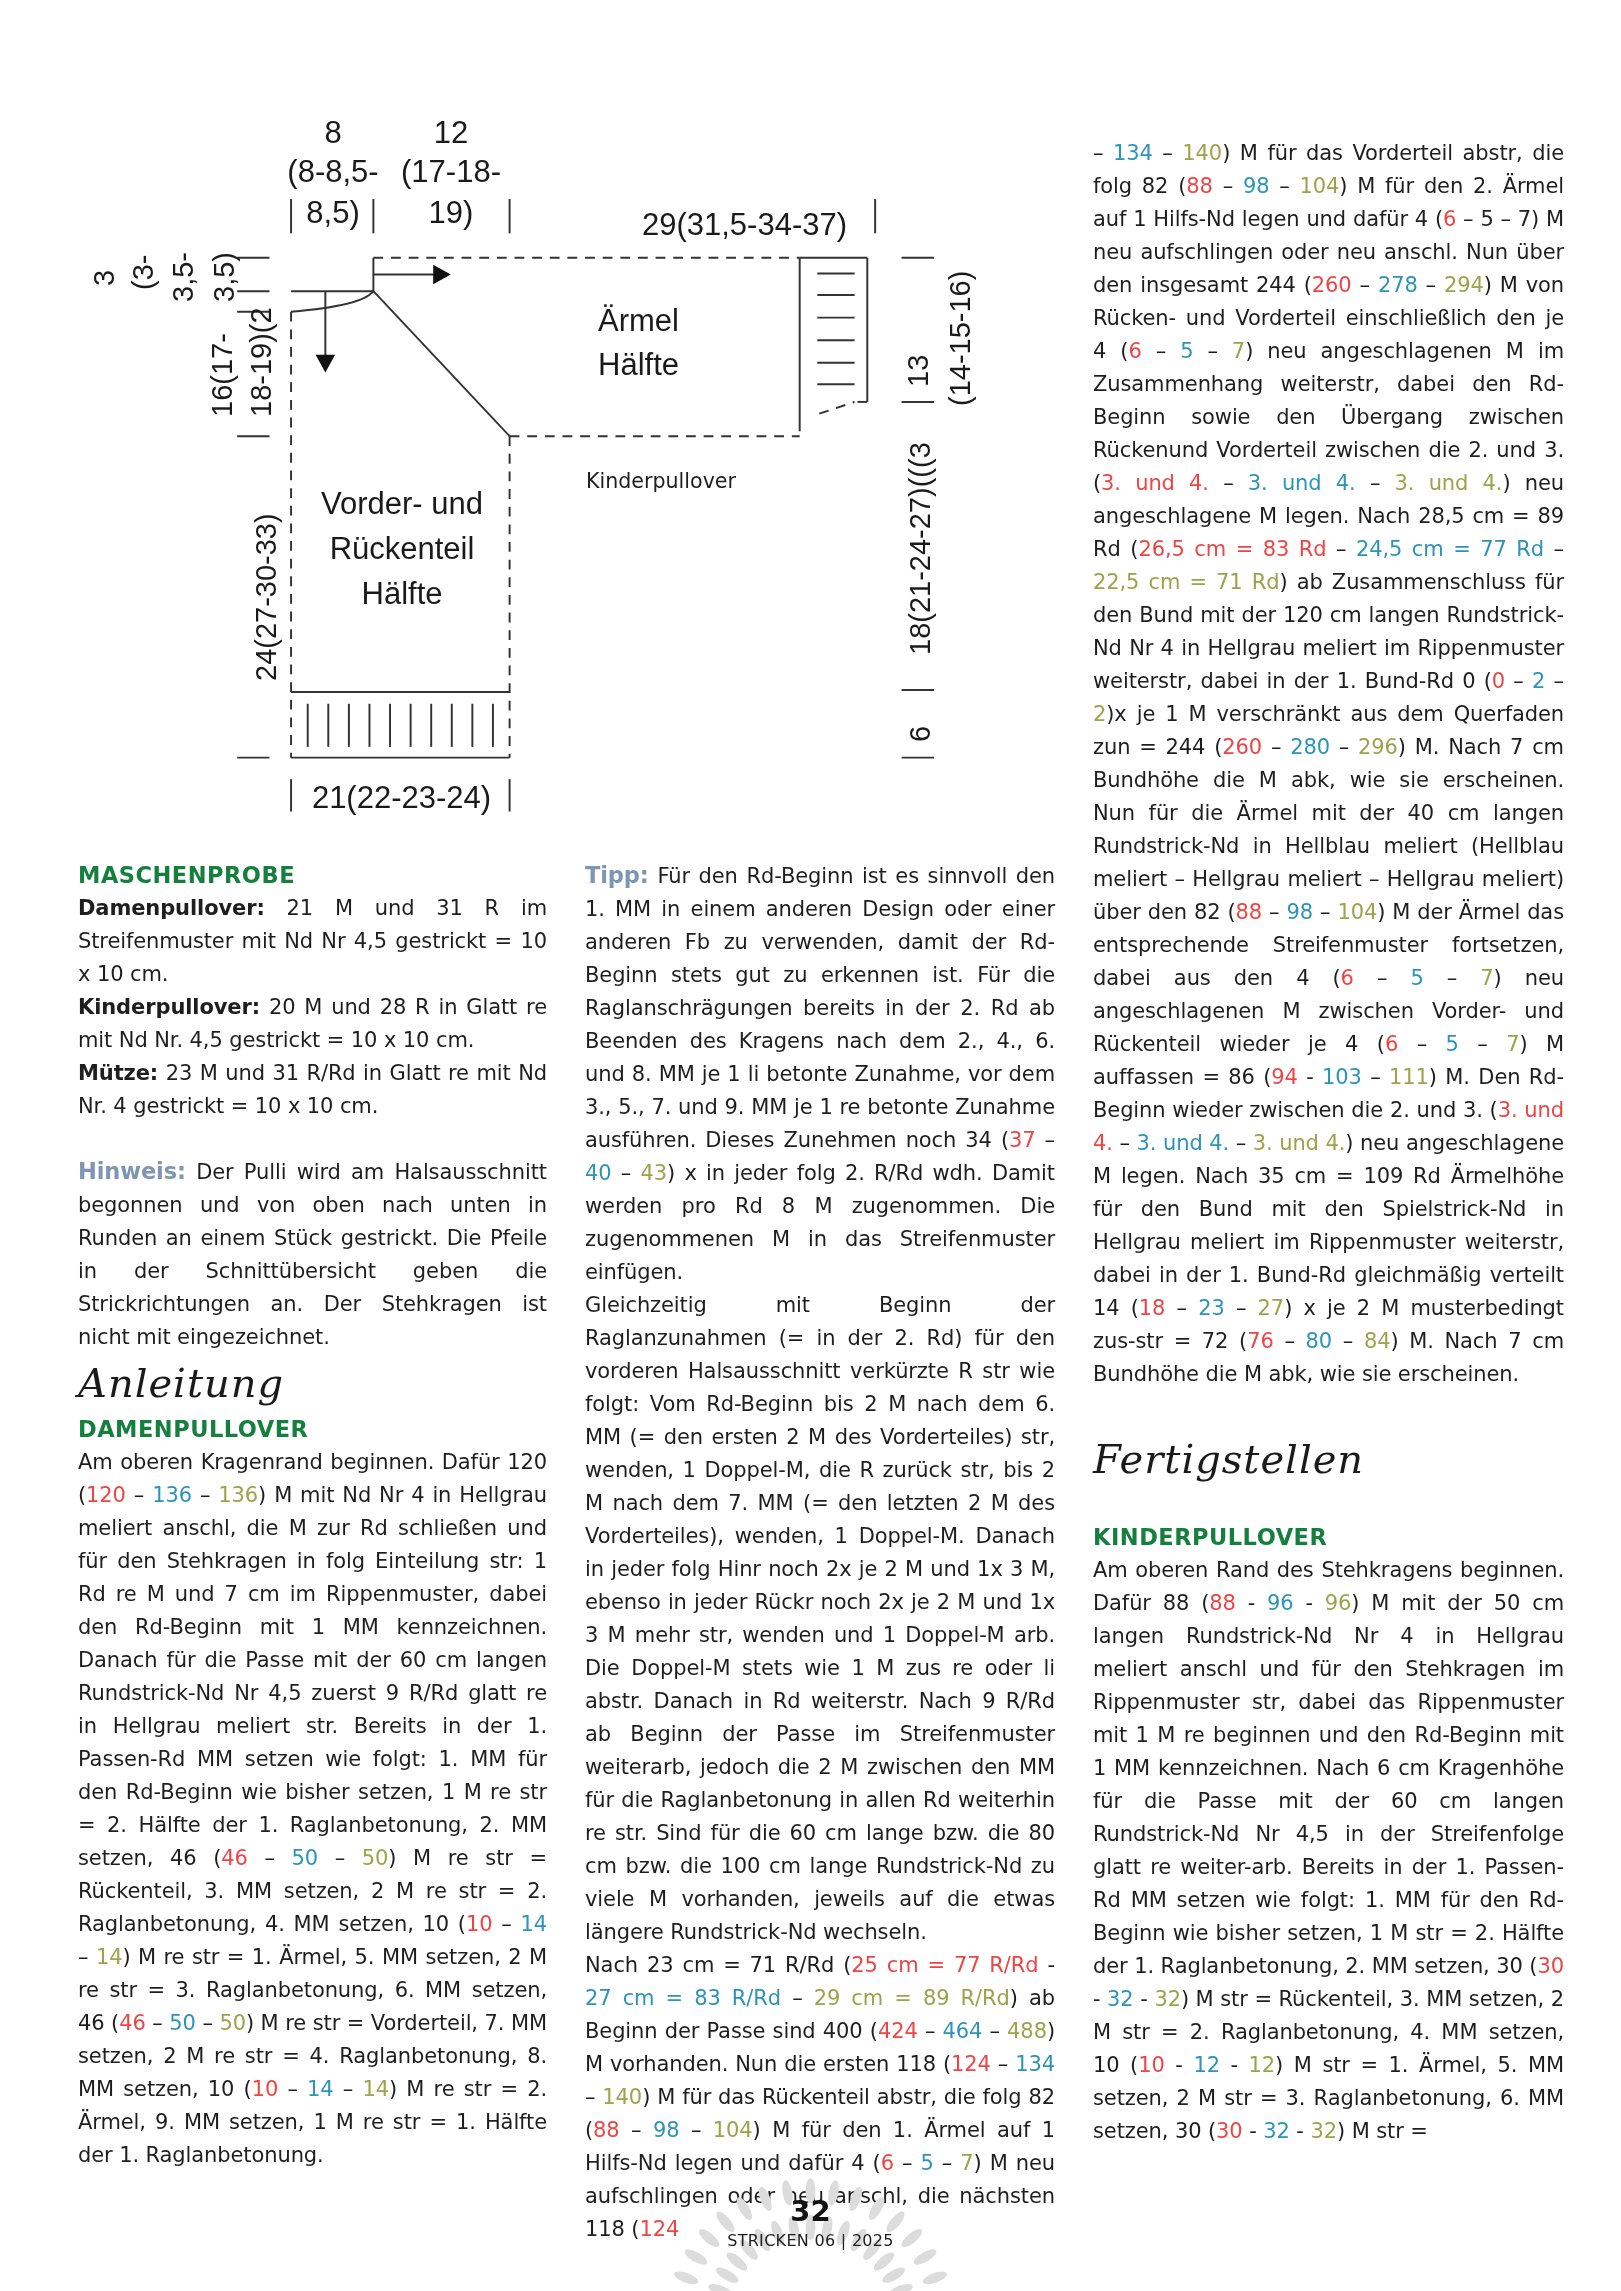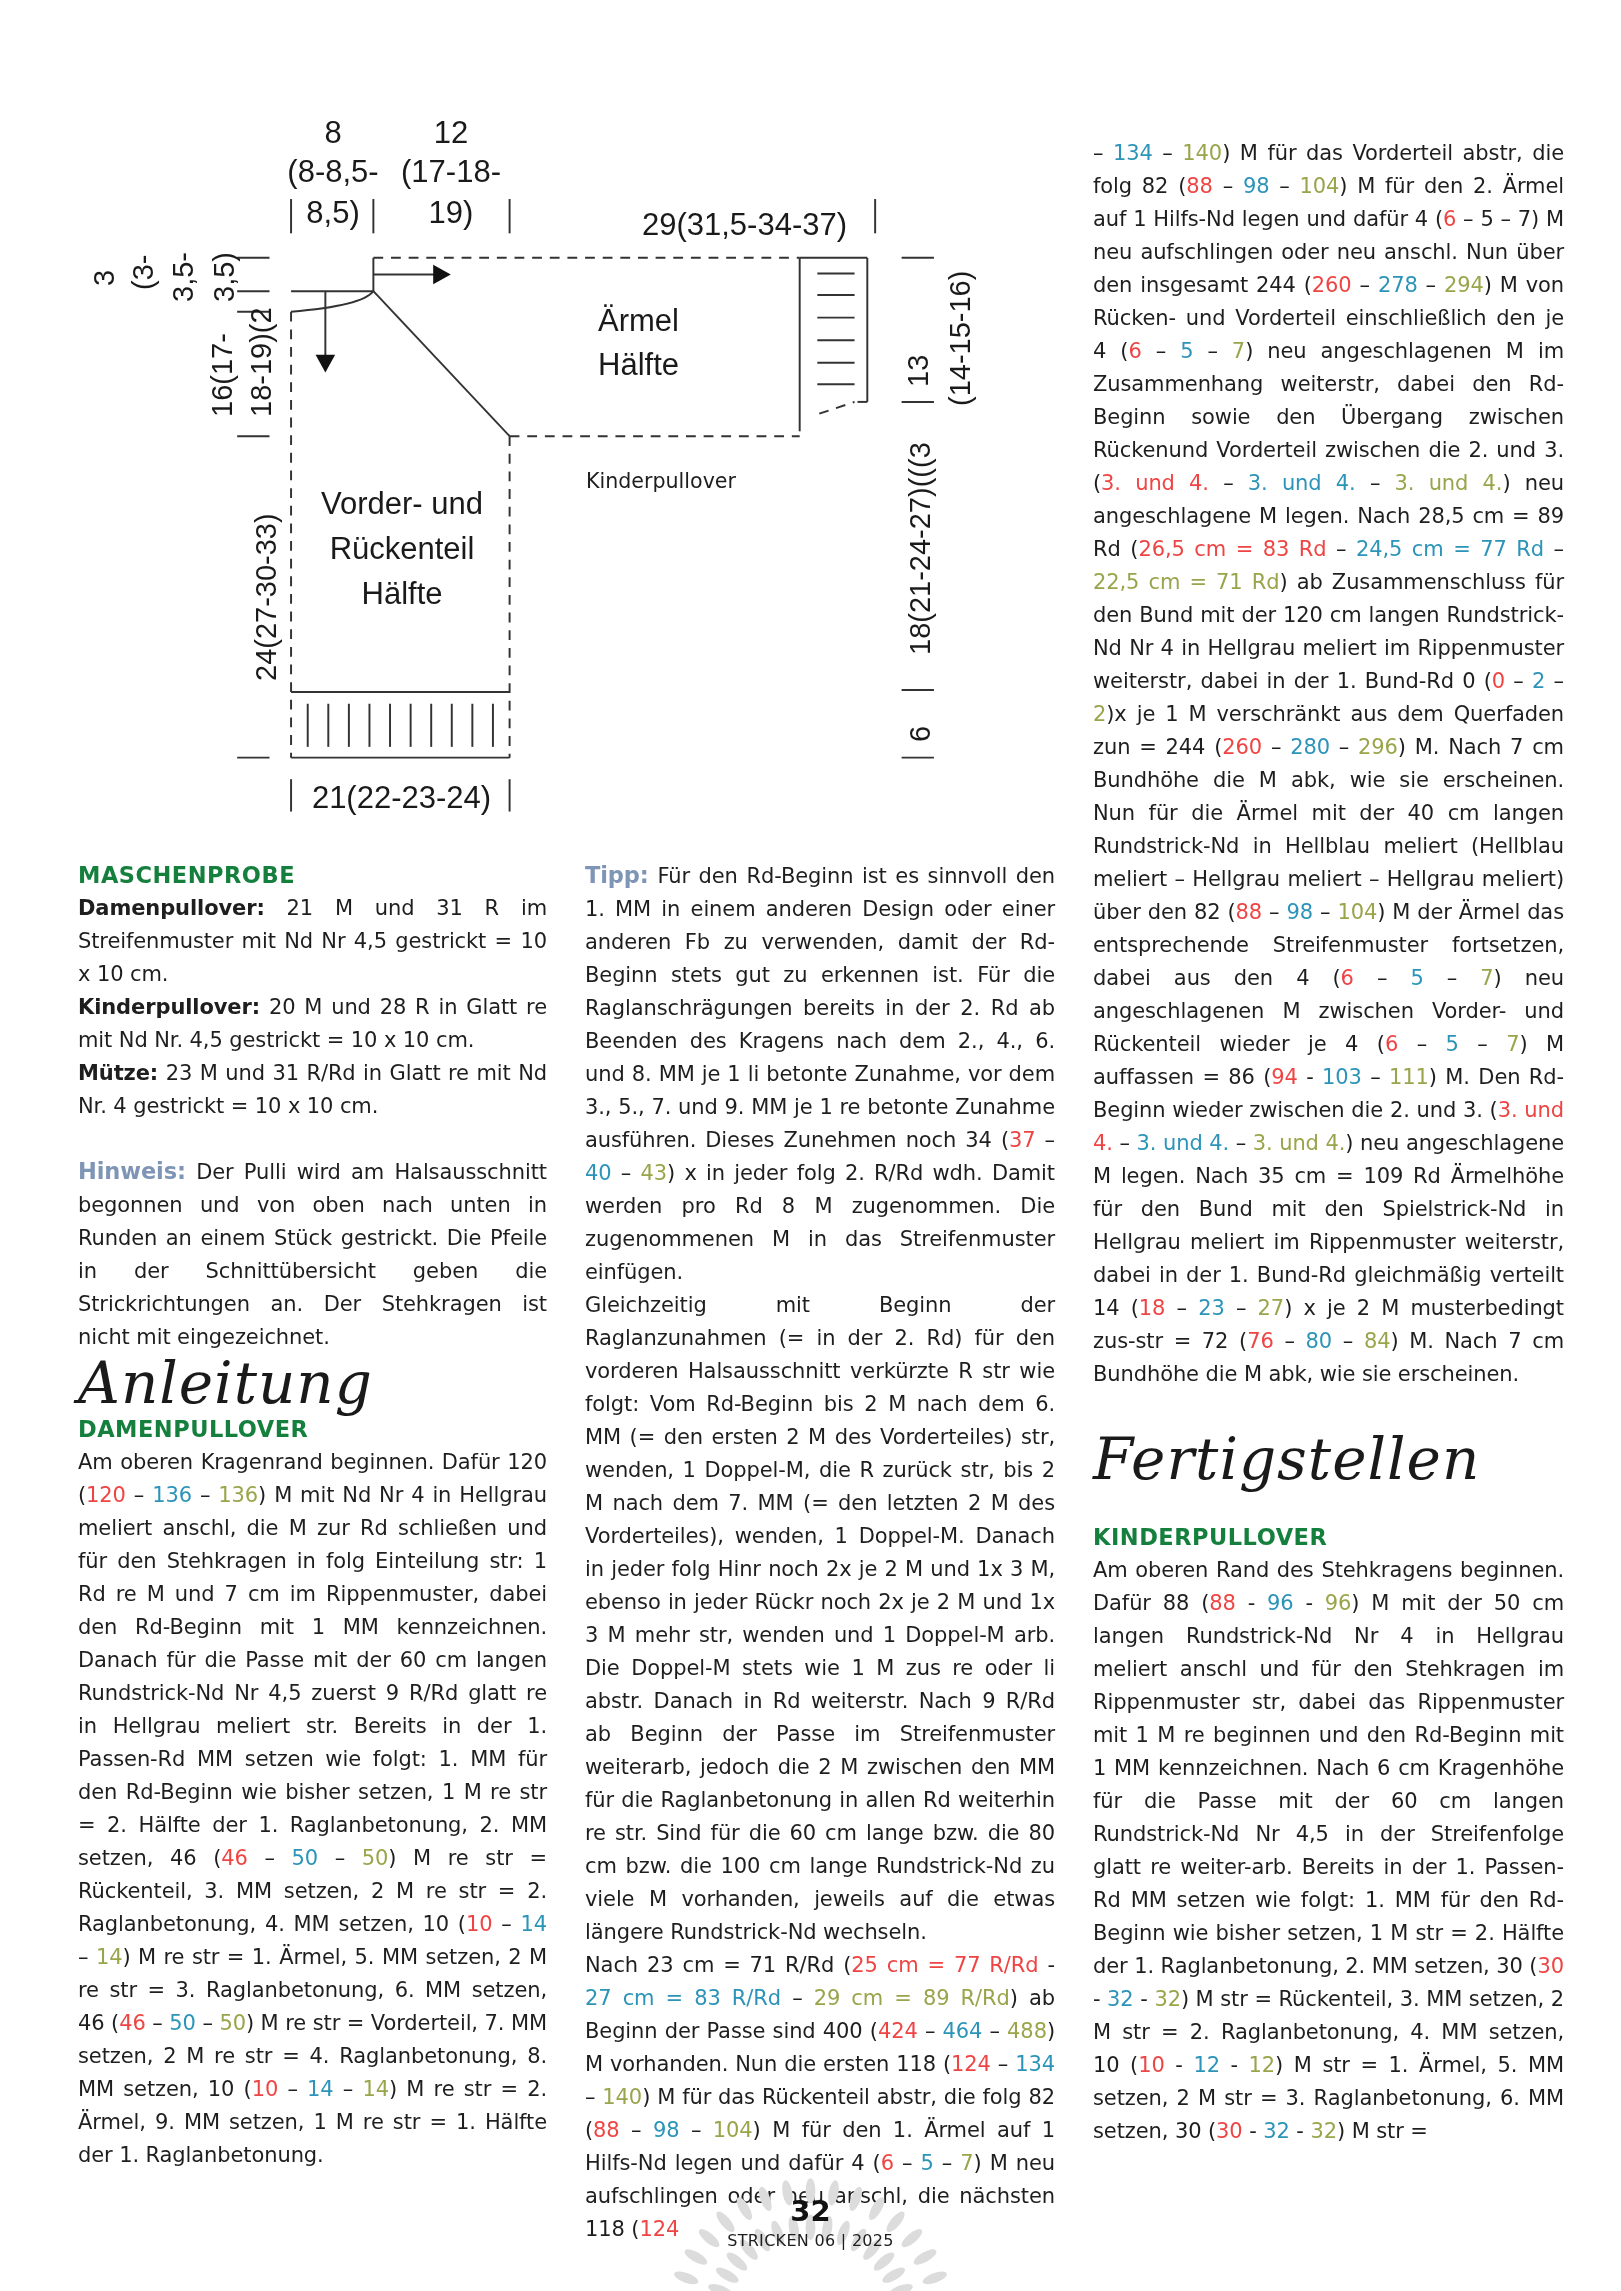--- a/index.html
+++ b/index.html
@@ -7,21 +7,21 @@
          font-family: "DejaVu Sans", sans-serif; color: #1e1e1e; }
   .col { position: absolute; font-size: 21px; line-height: 33px; text-align: justify;
          hyphens: manual; letter-spacing: -0.1px; }
   .col p { margin: 0; }
   .c1 { left: 78px; top: 859px; width: 469px; }
   .c2 { left: 585px; top: 859px; width: 470px; }
   .c3 { left: 1093px; top: 137px; width: 471px; }
   .kw { font-weight: bold; }
   .head { color: #15803d; font-weight: bold; letter-spacing: 0.5px; font-size: 22.5px; }
   .head-inline { color: #7f95b6; font-weight: bold; font-size: 22.5px; }
-  .script { font-family: "DejaVu Serif", serif; font-style: italic; font-size: 58px;
+  .script { font-family: "DejaVu Serif", serif; font-style: italic; font-size: 40px;
             line-height: 59px; color: #1a1a1a; margin: 27.4px 0 13.7px 0; text-align: left;
             letter-spacing: 1px; }
   .gap { height: 32px; }
   .s1 { color: #ef4444; }
   .s2 { color: #2b94b8; }
   .s3 { color: #9aa44a; }
   .diagram { position: absolute; left: 0; top: 0; width: 1078px; height: 843px; }
   .dlabel { position: absolute; font-family: "Liberation Sans", sans-serif; font-size: 31px;
             line-height: 33px; color: #1a1a1a; text-align: center; white-space: nowrap; }
   .vlabel { position: absolute; font-family: "Liberation Sans", sans-serif; font-size: 29px;

